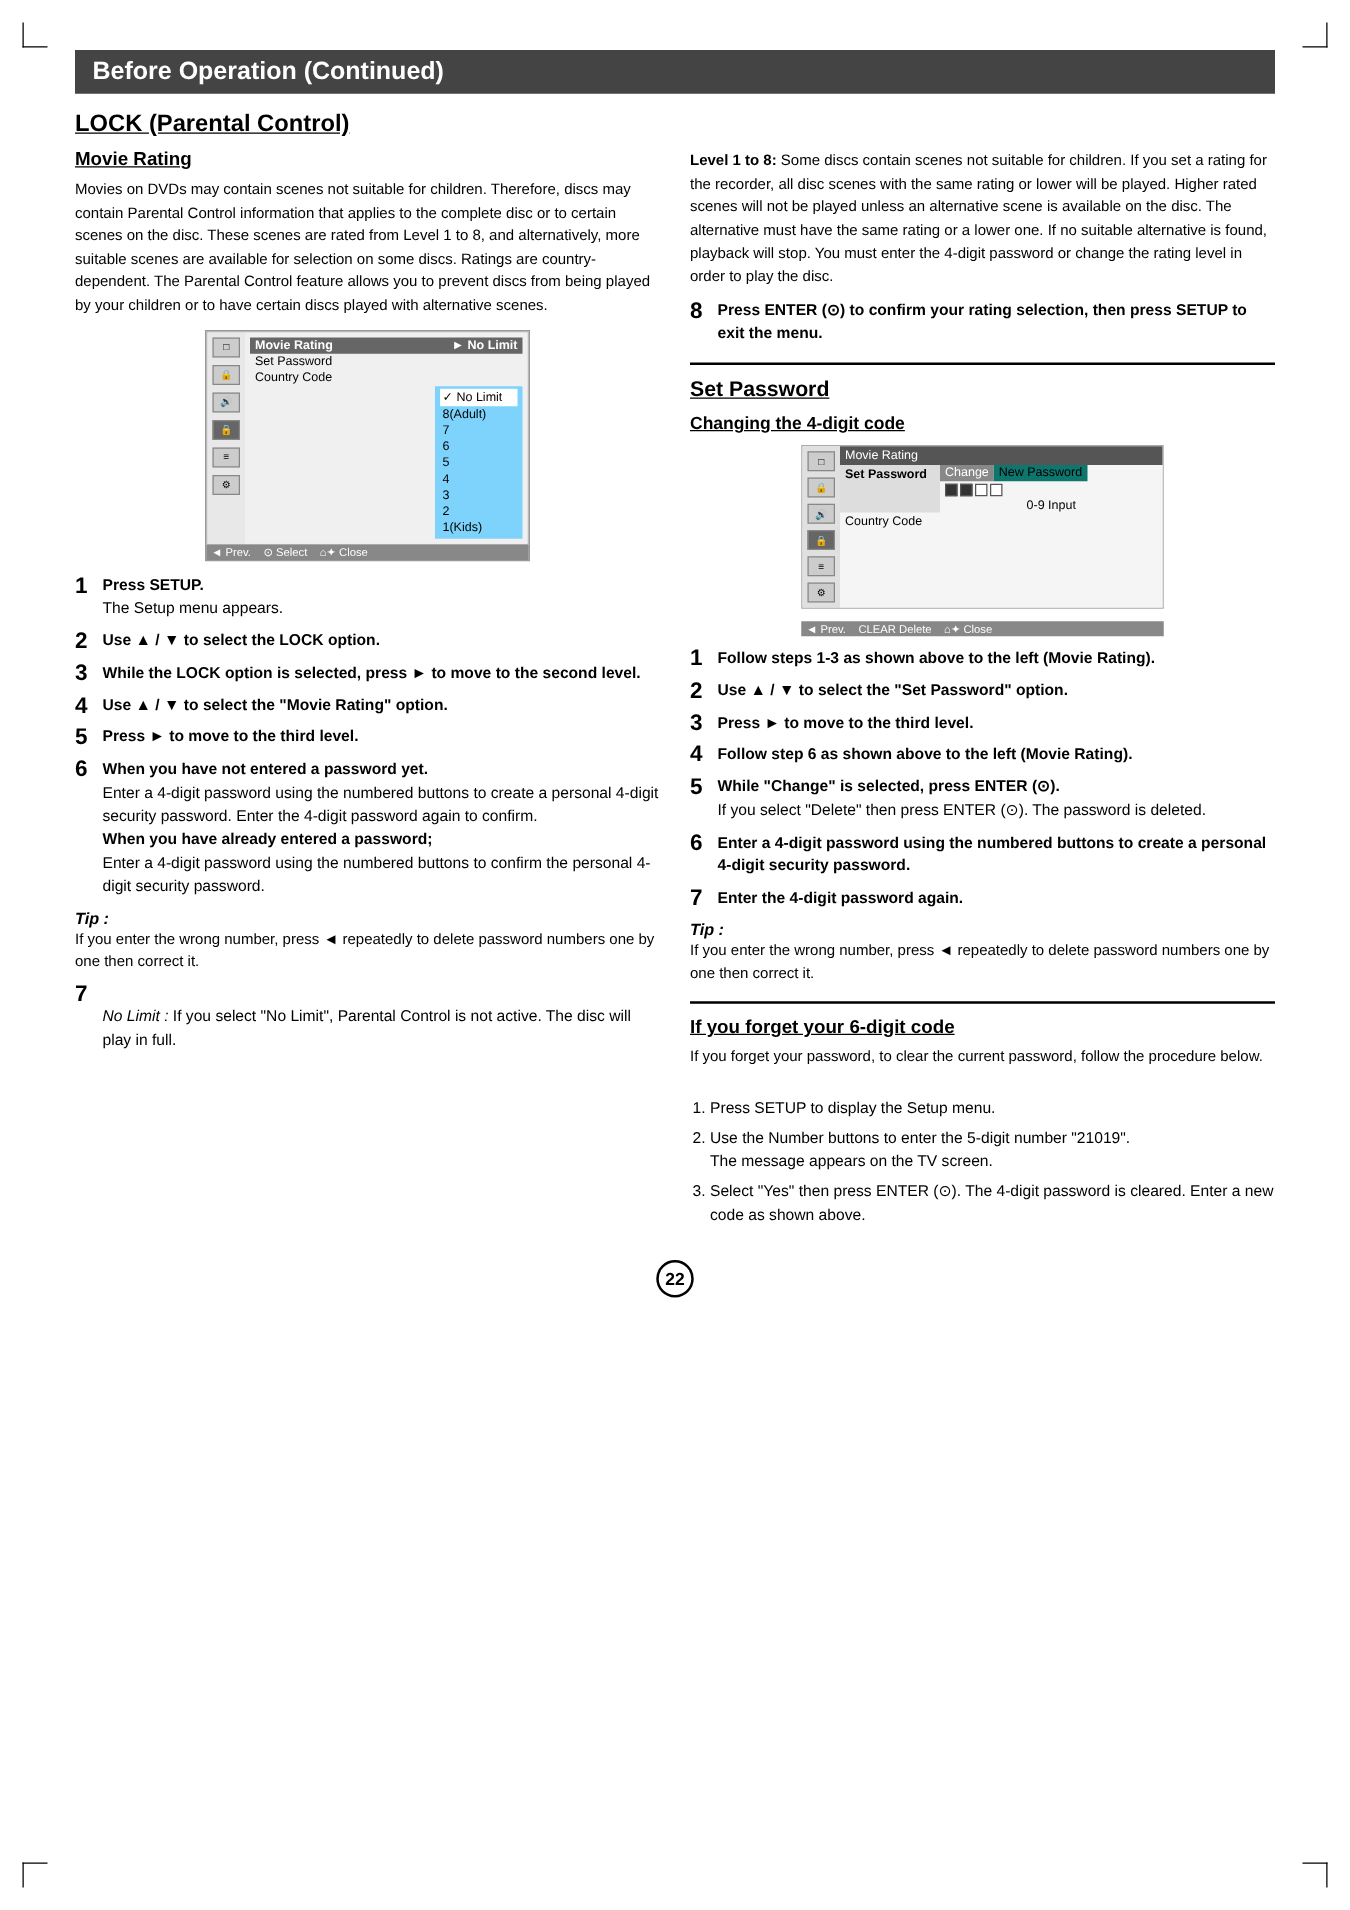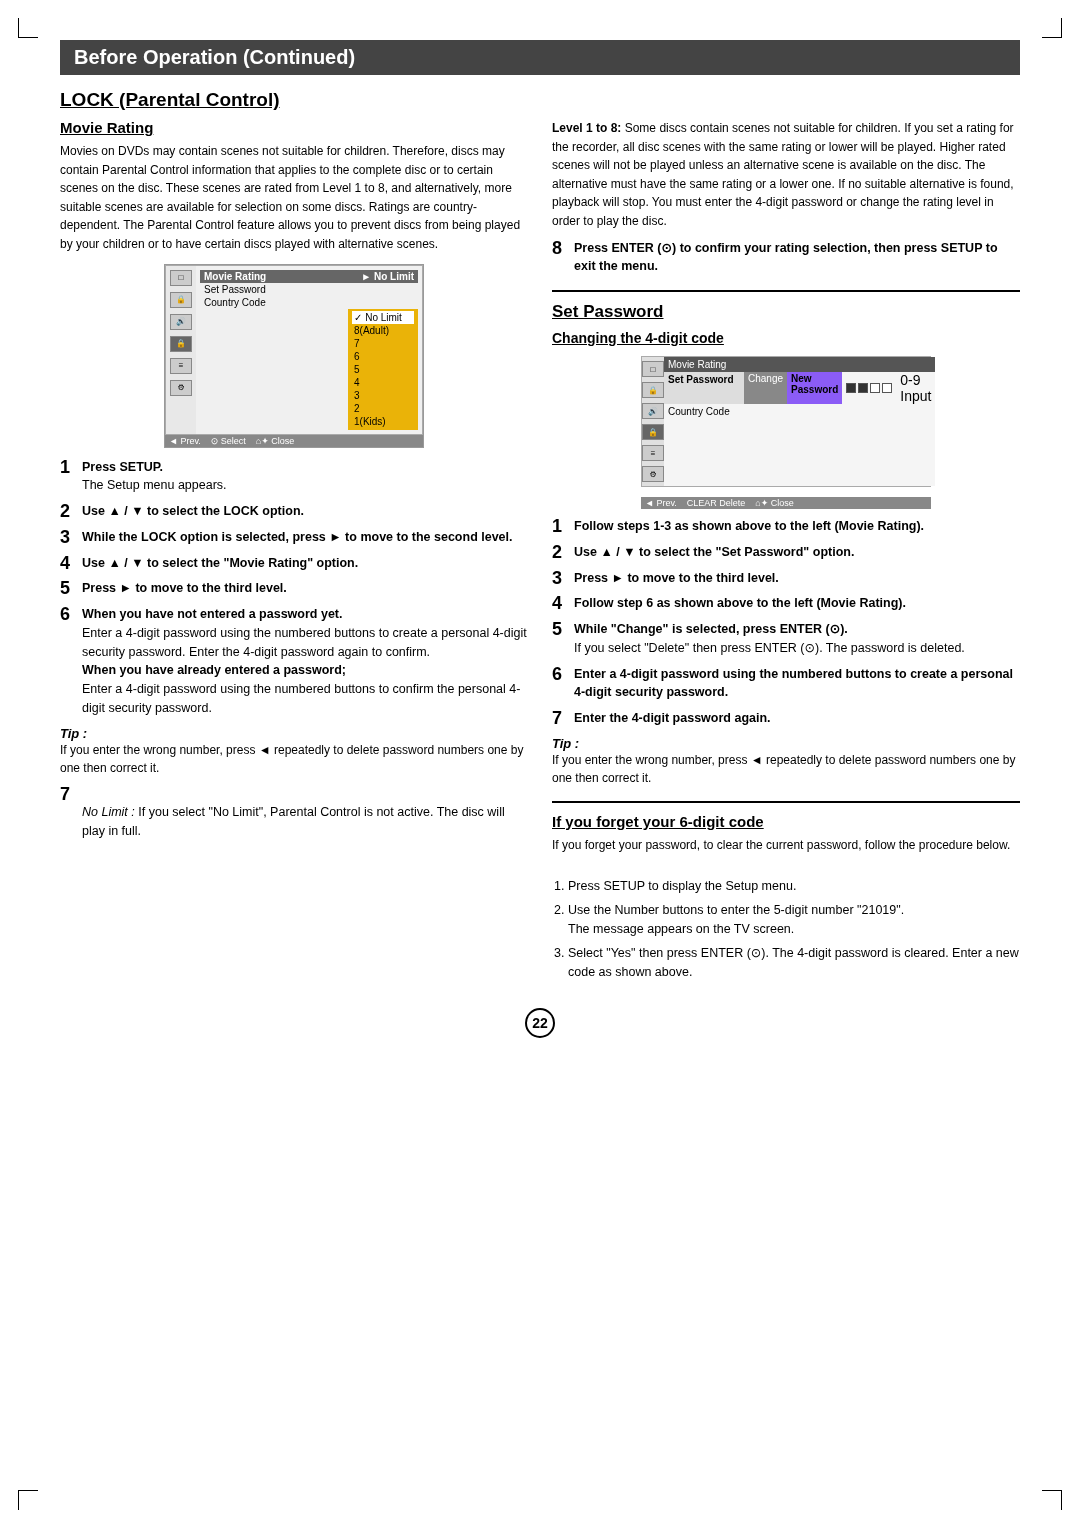--- a/index.html
+++ b/index.html
@@ -120,21 +120,21 @@
       font-size: 10px;
       font-weight: bold;
     }
     .menu-item-row {
       display: flex;
       align-items: center;
       padding: 1px 4px;
       font-size: 10px;
     }
     .menu-sub-col {
-      background: #eab308;
+      background: #7dd3fc;
       min-width: 70px;
       padding: 2px 4px;
       font-size: 10px;
     }
     .menu-sub-item {
       padding: 1px 2px;
       font-size: 10px;
     }
     .menu-sub-item.selected {
       background: #fff;
@@ -401,32 +401,32 @@
         <div class="menu-icon-item">🔒</div>
         <div class="menu-icon-item">🔊</div>
         <div class="menu-icon-item selected">🔒</div>
         <div class="menu-icon-item">≡</div>
         <div class="menu-icon-item">⚙</div>
       </div>
       <div style="flex:1; background:#f5f5f5;">
         <div class="cp-header">Movie Rating</div>
         <div class="cp-row">
           <div class="cp-col1" style="background:#ddd; font-weight:bold;">Set Password</div>
-          <div style="flex:1; display:flex; flex-direction:row; font-size:10px;">
+          <div style="flex:1; display:flex; flex-direction:column; font-size:10px;text-align:center;">
             <div style="display:flex;">
               <div style="background:#888; color:#fff; padding:1px 4px; font-size:10px;">Change</div>
-              <div style="background:#8b5cf6; padding:1px 4px; font-size:10px; font-weight:bold;">New Password</div>
+              <div style="background:#0f766e; padding:1px 4px; font-size:10px; font-weight:normal;">New Password</div>
             </div>
             <div style="display:flex; align-items:center; padding:2px 4px; gap:2px;">
               <div style="width:10px;height:10px;background:#333;border:1px solid #555;"></div>
               <div style="width:10px;height:10px;background:#333;border:1px solid #555;"></div>
               <div style="width:10px;height:10px;background:#fff;border:1px solid #555;"></div>
               <div style="width:10px;height:10px;background:#fff;border:1px solid #555;"></div>
             </div>
-            <div style="font-size:14px; padding: 0 4px;">0-9 Input</div>
+            <div style="font-size:10px; padding: 0 4px;">0-9 Input</div>
           </div>
         </div>
         <div class="cp-row">
           <div class="cp-col1">Country Code</div>
         </div>
       </div>
     </div>
     <div class="menu-footer" style="width:290px; margin: 0 auto 8px;">
       <span>◄ Prev.</span>
       <span>CLEAR Delete</span>

